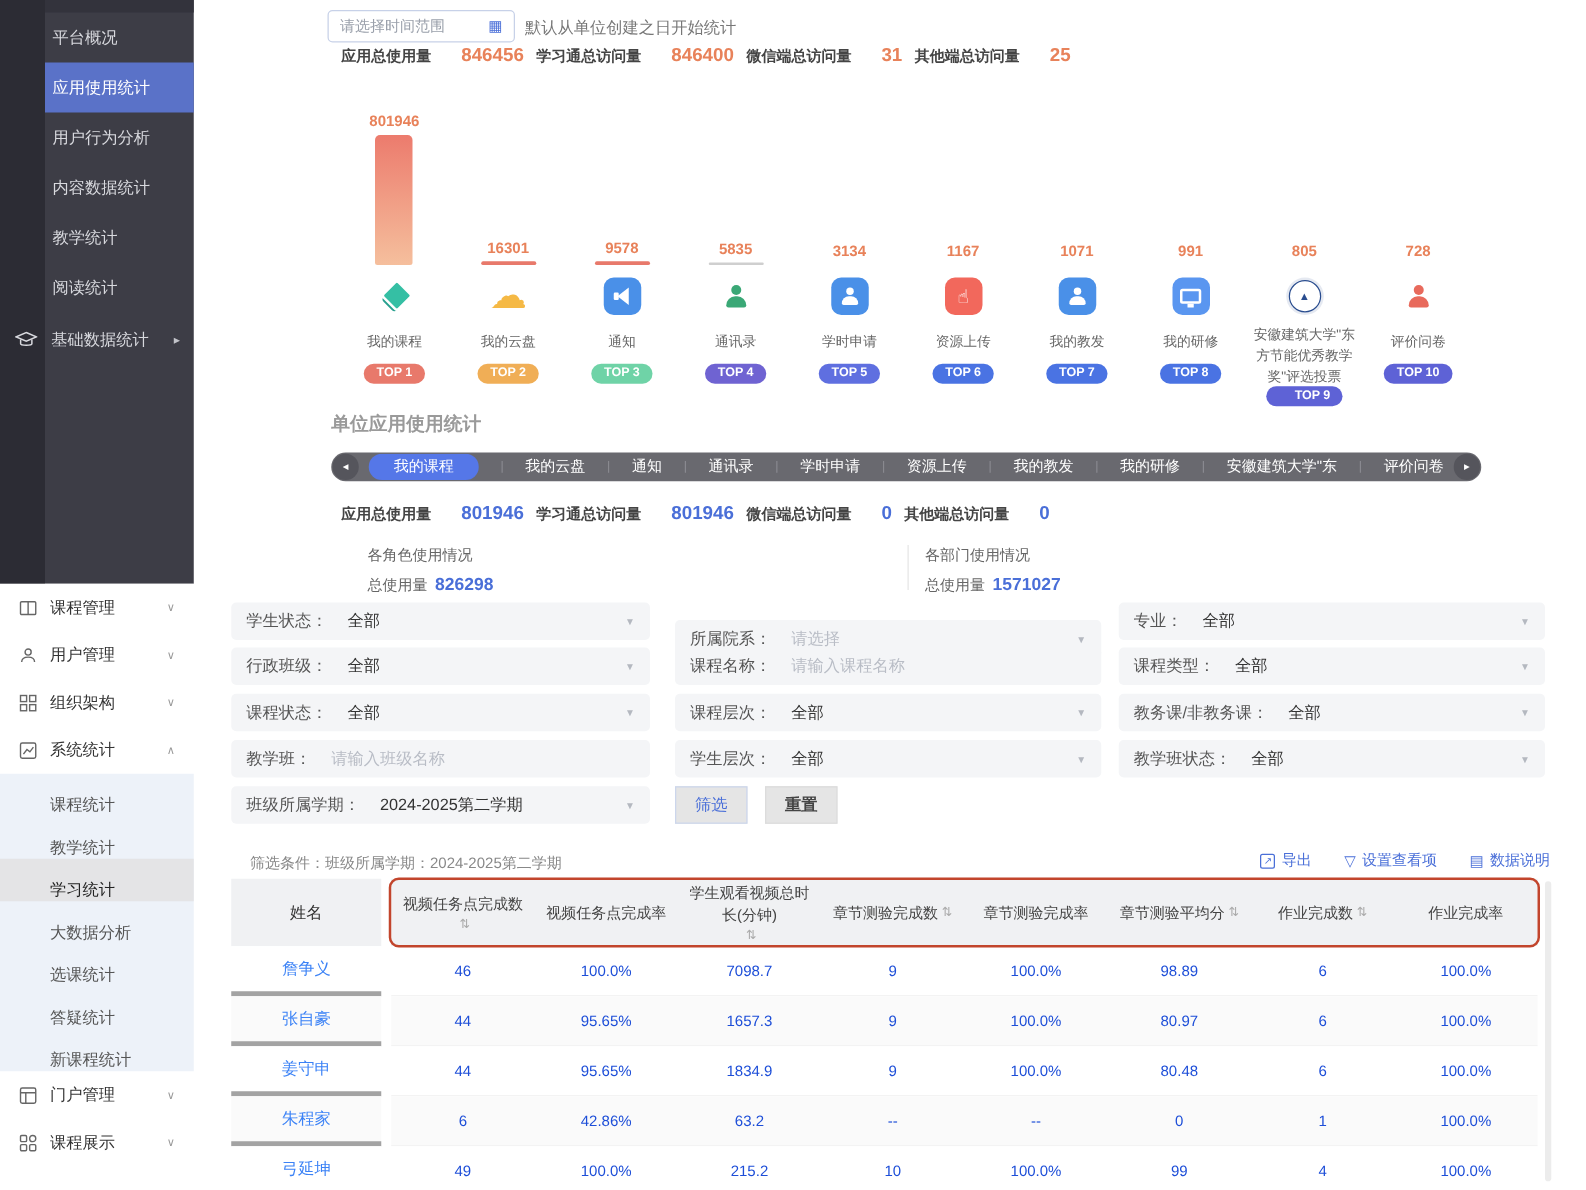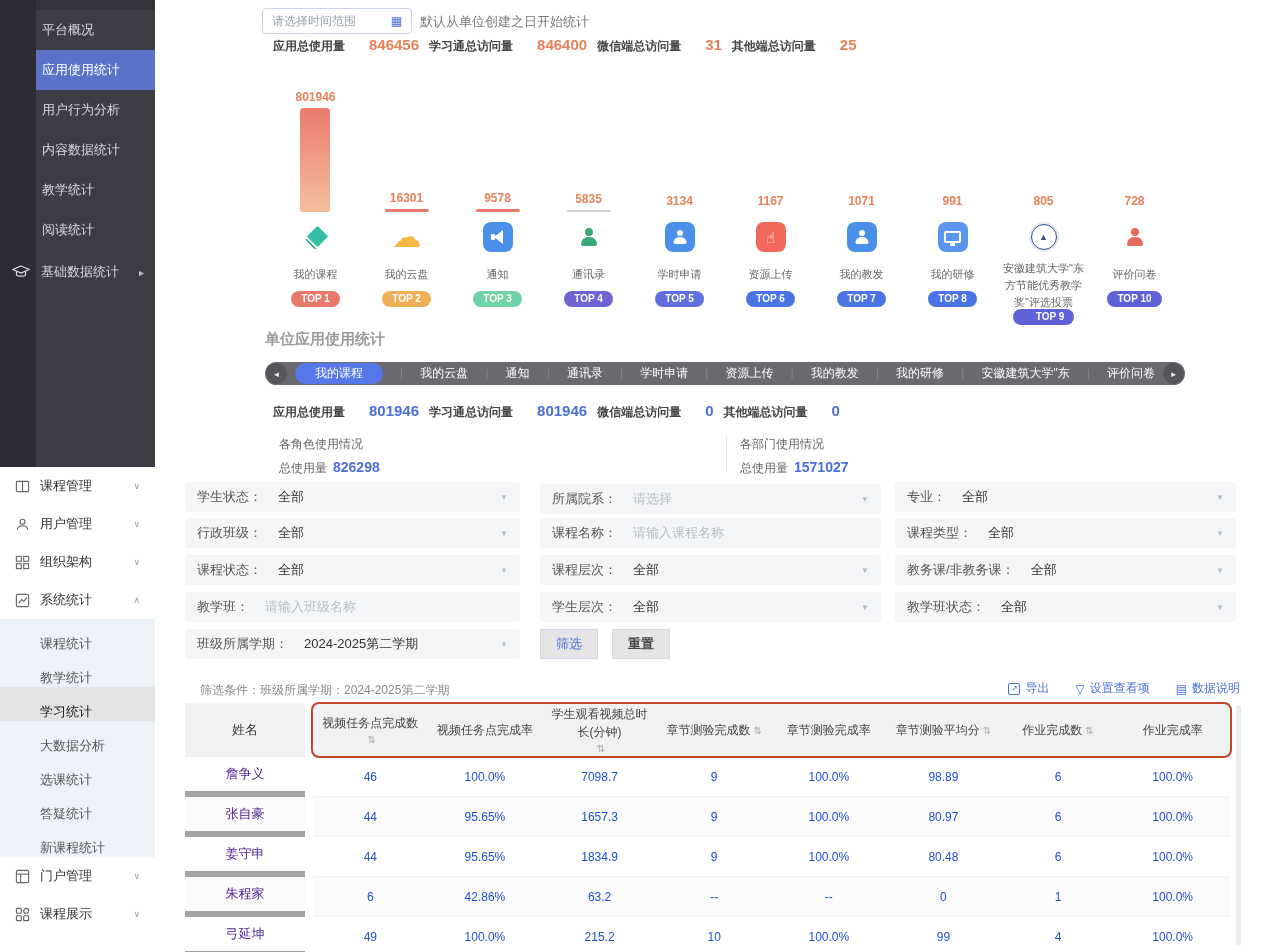--- a/index.html
+++ b/index.html
@@ -100,21 +100,21 @@
   .exp-box{width:12px;height:12px;border:1px solid currentColor;border-radius:2px;font-size:8px;display:inline-flex;align-items:center;justify-content:center}
   .tool .g{font-size:12px;line-height:1}
 
   
   .t-header-name{position:absolute;left:185px;top:703px;width:120px;height:54px;background:#f0f1f3;display:flex;align-items:center;justify-content:center;font-size:13px;color:#333}
   .t-header-data{position:absolute;left:313px;top:703px;width:917px;height:54px;background:#f0f1f3;display:flex}
   .t-hcell{flex:1;display:flex;align-items:center;justify-content:center;text-align:center;font-size:12px;color:#444;padding:0 6px;flex-wrap:wrap;align-content:center;line-height:1.5}
   .sort{font-size:10px;color:#aaa;margin-left:3px}
   .red-box{position:absolute;left:311px;top:702px;width:921px;height:56px;border:2px solid #c2452c;border-radius:8px;pointer-events:none;z-index:5}
   .t-rowgroup{position:absolute;left:185px;width:1045px;height:40px;display:flex}
-  .t-name{width:120px;height:40px;display:flex;align-items:center;justify-content:center;font-size:13px;color:#4c1d95;border-bottom:6px solid #a3a3a3;background:#fff}
+  .t-name{width:120px;height:40px;display:flex;align-items:center;justify-content:center;font-size:13px;color:#3b82f6;border-bottom:4px solid #a3a3a3;background:#fff}
   .t-gap{width:8px}
   .t-data{width:917px;height:40px;display:flex;border-bottom:1px solid #f3f3f3;background:#fff}
   .t-cell{flex:1;display:flex;align-items:center;justify-content:center;font-size:12px;color:#1d4ed8}
   .striped .t-name,.striped .t-data{background:#fafafa}
   .scroll-strip{position:absolute;left:1236px;top:705px;width:5px;height:240px;background:#ececec;border-radius:3px;cursor:pointer}
 </style>
 </head>
 <body>
 
 <div id="app">
@@ -414,42 +414,42 @@
     <span class="stat">
         <span class="stat-label">微信端总访问量</span>
         <span class="stat-value">0</span>
       </span>
     <span class="stat">
         <span class="stat-label">其他端总访问量</span>
         <span class="stat-value">0</span>
       </span>
   </div>
 
-  <div class="usage-block" style="left:279px">
+  <div class="usage-block" style="left:294px">
     <div class="usage-title">各角色使用情况</div>
     <div class="usage-line">
         <span class="usage-label">总使用量</span>
         <span class="usage-value">826298</span>
       </div>
   </div>
   <div class="divider-v"></div>
   <div class="usage-block" style="left:740px">
     <div class="usage-title">各部门使用情况</div>
     <div class="usage-line">
         <span class="usage-label">总使用量</span>
         <span class="usage-value">1571027</span>
       </div>
   </div>
 
   <div class="ffield" style="left:185px;top:482px;width:335px">
       <span class="flabel">学生状态：</span>
       <span class="fvalue">全部</span>
       <span class="fdd">▼</span>
     </div>
-  <div class="ffield" style="left:540px;top:484px;width:341px">
+  <div class="ffield" style="left:540px;top:496px;width:341px">
       <span class="flabel">所属院系：</span>
       <span class="fplaceholder">请选择</span>
       <span class="fdd">▼</span>
     </div>
   <div class="ffield" style="left:895px;top:482px;width:341px">
       <span class="flabel">专业：</span>
       <span class="fvalue">全部</span>
       <span class="fdd">▼</span>
     </div>
 

